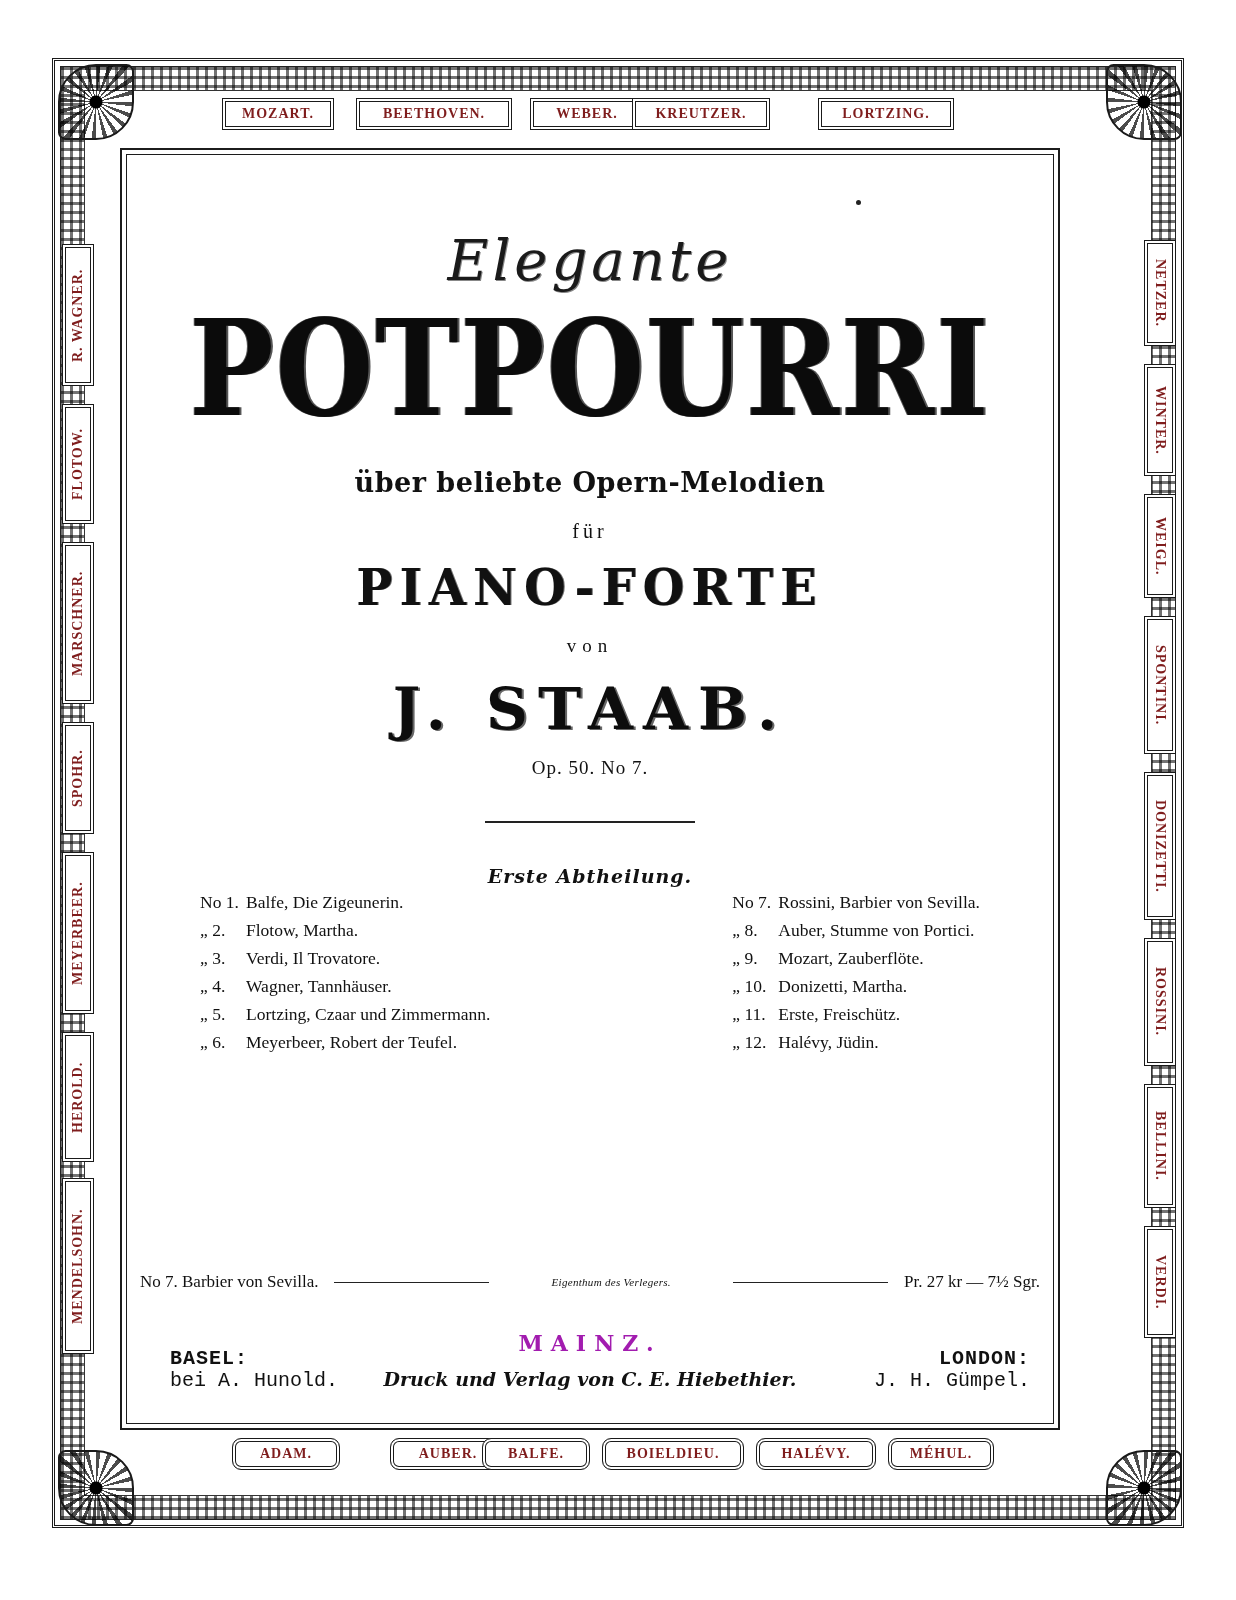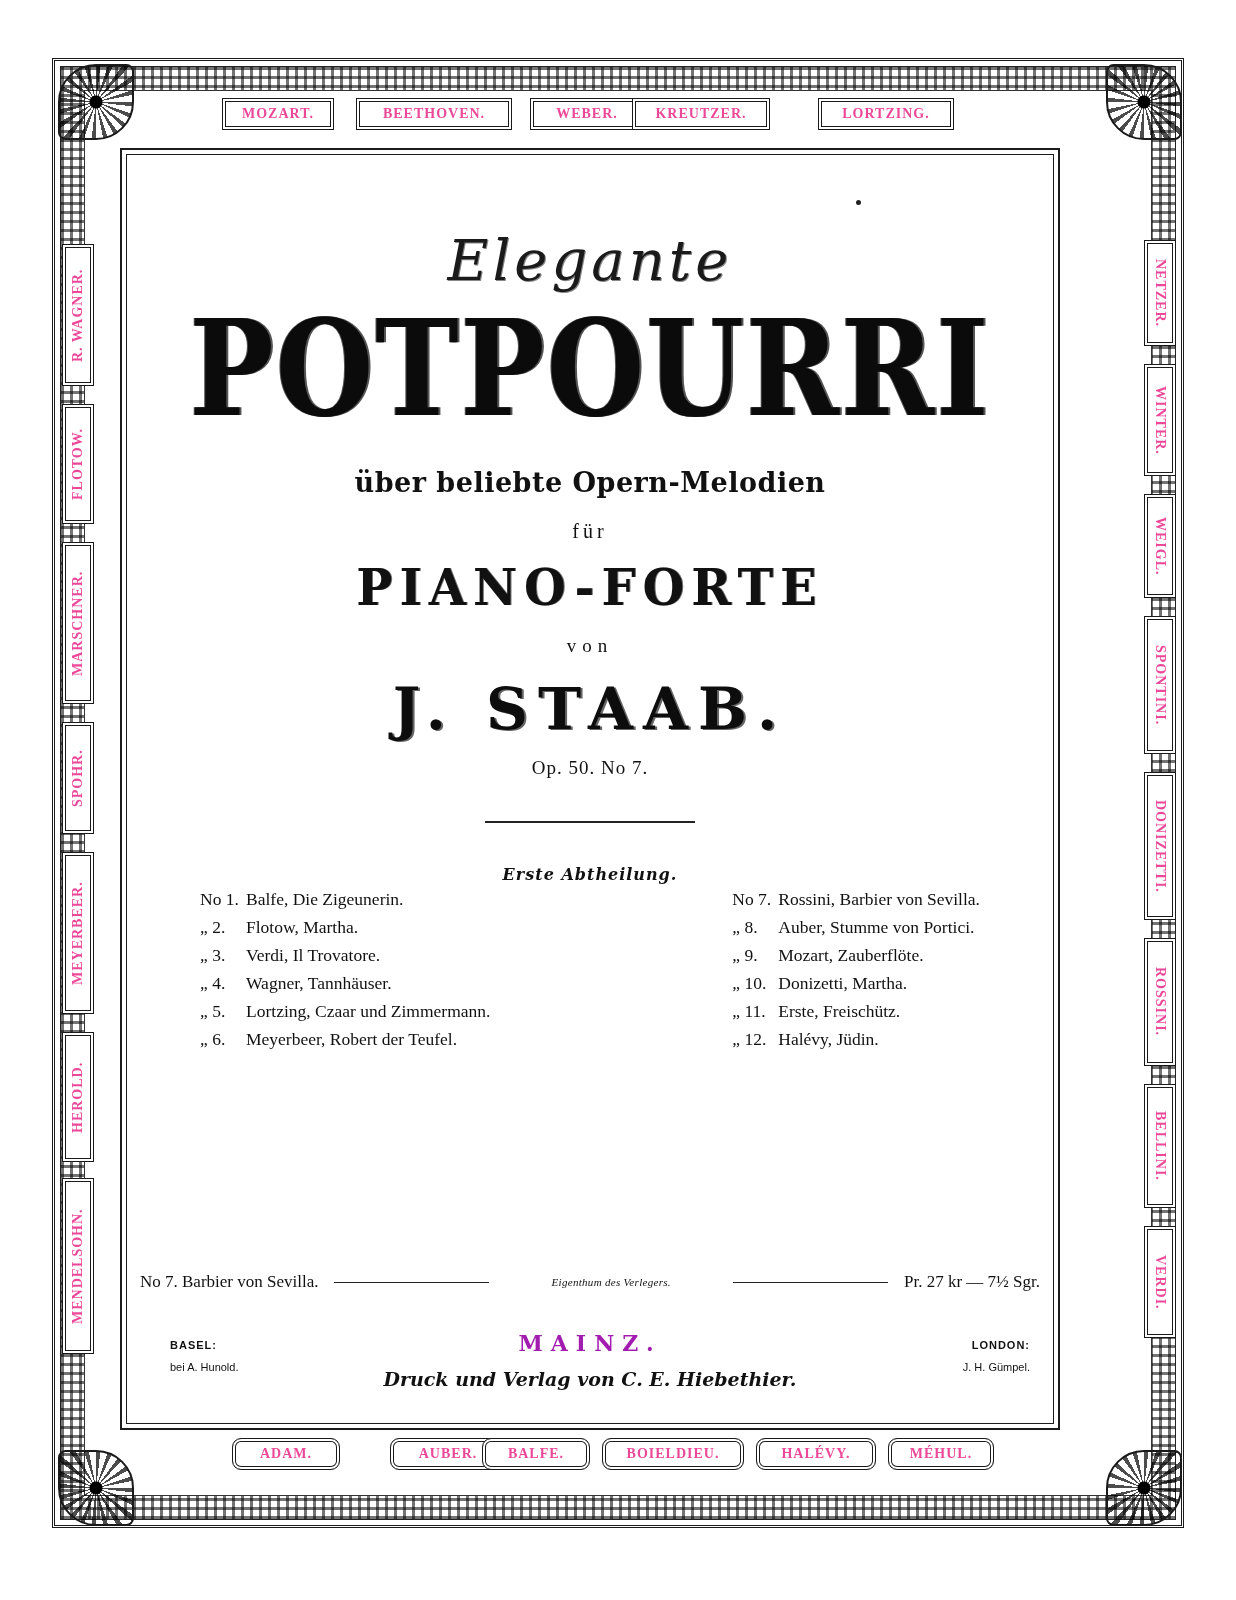--- a/index.html
+++ b/index.html
@@ -92,21 +92,21 @@
     border: 1px solid #1a1a1a;
     background: #fff;
     box-shadow: inset 0 0 0 2px #fff, inset 0 0 0 3px #1a1a1a;
     display: flex;
     align-items: center;
     justify-content: center;
     font-family: "Liberation Serif", serif;
     font-weight: bold;
     letter-spacing: 1px;
     font-size: 14px;
-    color: #ec4899;
+    color: #7f1d1d;
     white-space: nowrap;
   }
   .cartouche.top, .cartouche.bottom {
     height: 30px;
     top: 98px;
   }
   .cartouche.bottom { top: 1438px; border-radius: 9px; }
   .cartouche.side {
     width: 30px;
     left: 62px;
@@ -196,21 +196,21 @@
   .rule {
     width: 210px;
     height: 0;
     border-top: 2px solid #222;
     margin: 42px auto 0 auto;
   }
   .abtheilung {
     font-family: "DejaVu Serif", serif;
     font-style: italic;
     font-weight: bold;
-    font-size: 16px;
+    font-size: 19px;
     margin-top: 42px;
     letter-spacing: 1px;
   }
 
   
   .toc {
     display: flex;
     justify-content: space-between;
     margin-top: 1px;
     padding: 0 60px;
@@ -279,23 +279,23 @@
   .publisher {
     text-align: center;
     font-family: "DejaVu Serif", serif;
     font-style: italic;
     font-weight: bold;
     font-size: 19px;
     margin-top: 12px;
   }
   .city-left, .city-right {
     position: absolute;
-    top: 4px;
-    font-family: Liberation Sans, sans-serif;
-    font-size: 11px;
+    top: 18px;
+    font-family: Liberation Mono, monospace;
+    font-size: 20px;
     line-height: 22px;
   }
   .city-left { left: 30px; text-align: left; }
   .city-right { right: 10px; text-align: right; }
   .city-label { font-weight: bold; letter-spacing: 1px; }
 
   .dot-mark {
     position: absolute;
     left: 856px;
     top: 200px;

